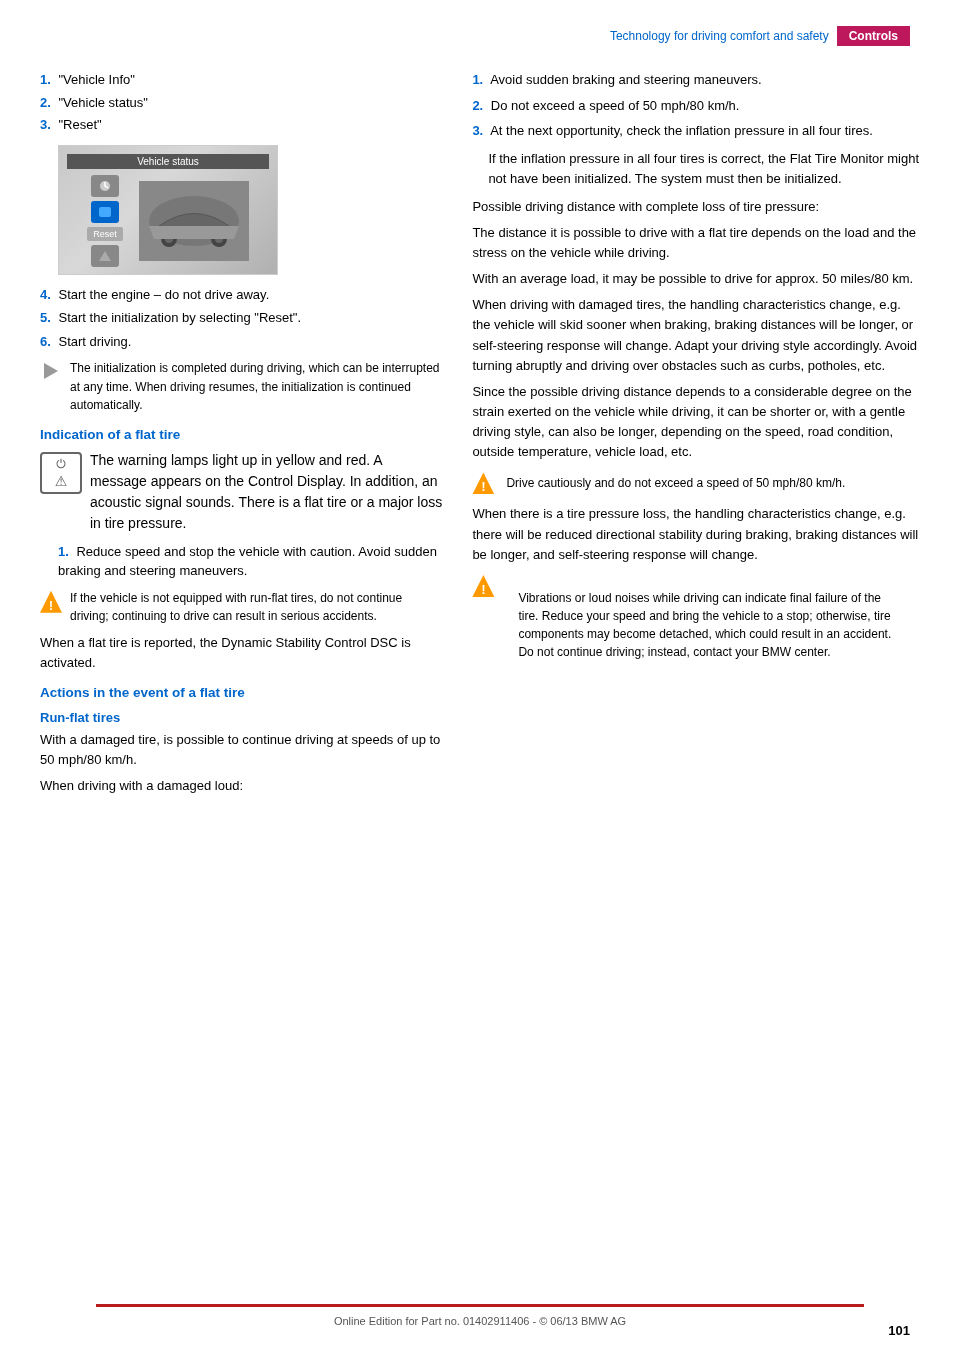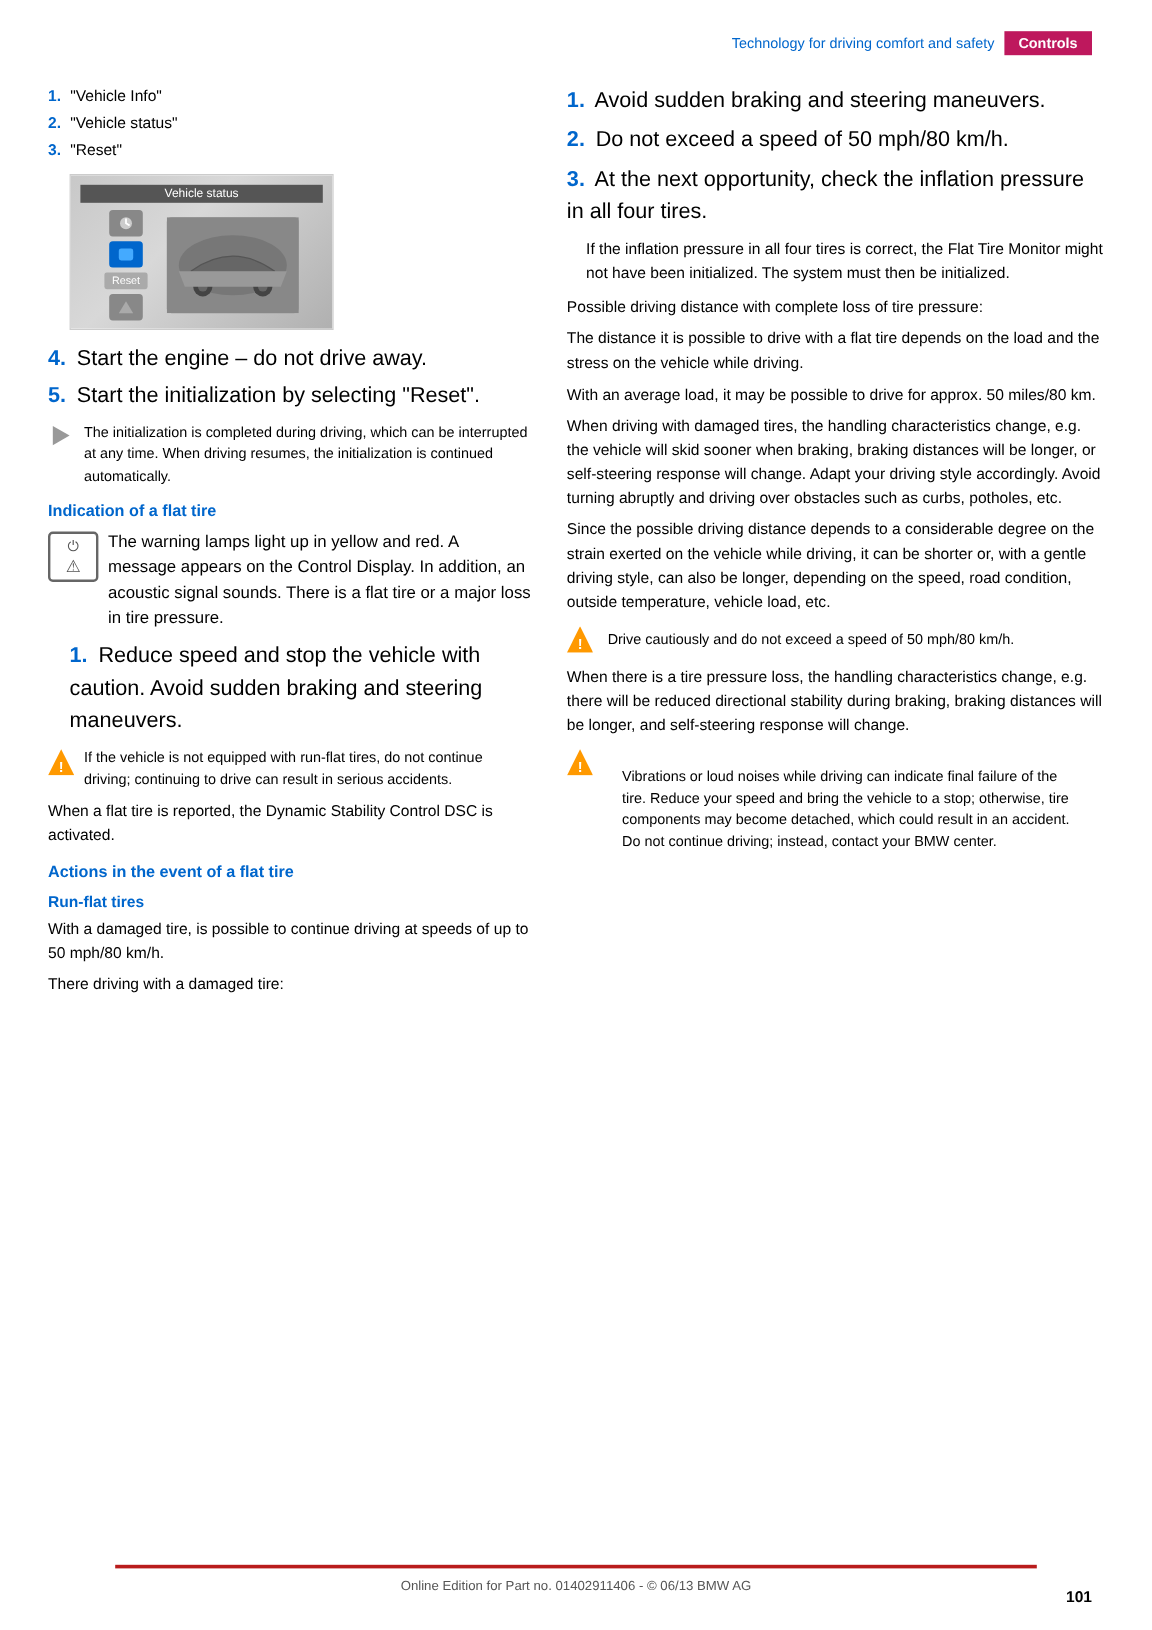--- a/index.html
+++ b/index.html
@@ -136,21 +136,21 @@
     .car-shape {
       width: 100%;
       height: 100%;
     }
     .step-list {
       list-style: none;
       margin: 0 0 8px 0;
     }
     .step-list li {
       margin-bottom: 4px;
-      font-size: 18px;
+      font-size: 13px;
       line-height: 1.5;
       padding-left: 0;
     }
     .step-list li .num {
       color: #0066cc;
       font-weight: bold;
       margin-right: 4px;
     }
     .note-box {
       display: flex;
@@ -326,20 +326,24 @@
 
       <ul class="step-list">
         <li>
           <span class="num">4.</span>
           <span>Start the engine – do not drive away.</span>
         </li>
         <li>
           <span class="num">5.</span>
           <span>Start the initialization by selecting "Reset".</span>
         </li>
+        <li>
+          <span class="num">6.</span>
+          <span>Start driving.</span>
+        </li>
       </ul>
 
       <div class="note-box">
         <div class="note-icon">
           <div class="play-icon"></div>
         </div>
         <p style="margin:0;font-size:12px;">The initialization is completed during driving, which can be interrupted at any time. When driving resumes, the initialization is continued automatically.</p>
       </div>
 
       <div class="section-heading">Indication of a flat tire</div>
@@ -364,21 +368,21 @@
         <p style="margin:0;font-size:12px;line-height:1.5;">If the vehicle is not equipped with run-flat tires, do not continue driving; continuing to drive can result in serious accidents.</p>
       </div>
 
       <p class="dsc-note">When a flat tire is reported, the Dynamic Stability Control DSC is activated.</p>
 
       <div class="section-heading">Actions in the event of a flat tire</div>
 
       <div class="sub-heading">Run-flat tires</div>
 
       <p>With a damaged tire, is possible to continue driving at speeds of up to 50 mph/80 km/h.</p>
-      <p>There driving with a damaged tire:</p>
+      <p>When driving with a damaged loud:</p>
 
     </div>
 
     <div class="col-right">
 
       <ul class="step-list">
         <li style="margin-bottom:6px;">
           <span class="num">1.</span>
           <span>Avoid sudden braking and steering maneuvers.</span>
         </li>

